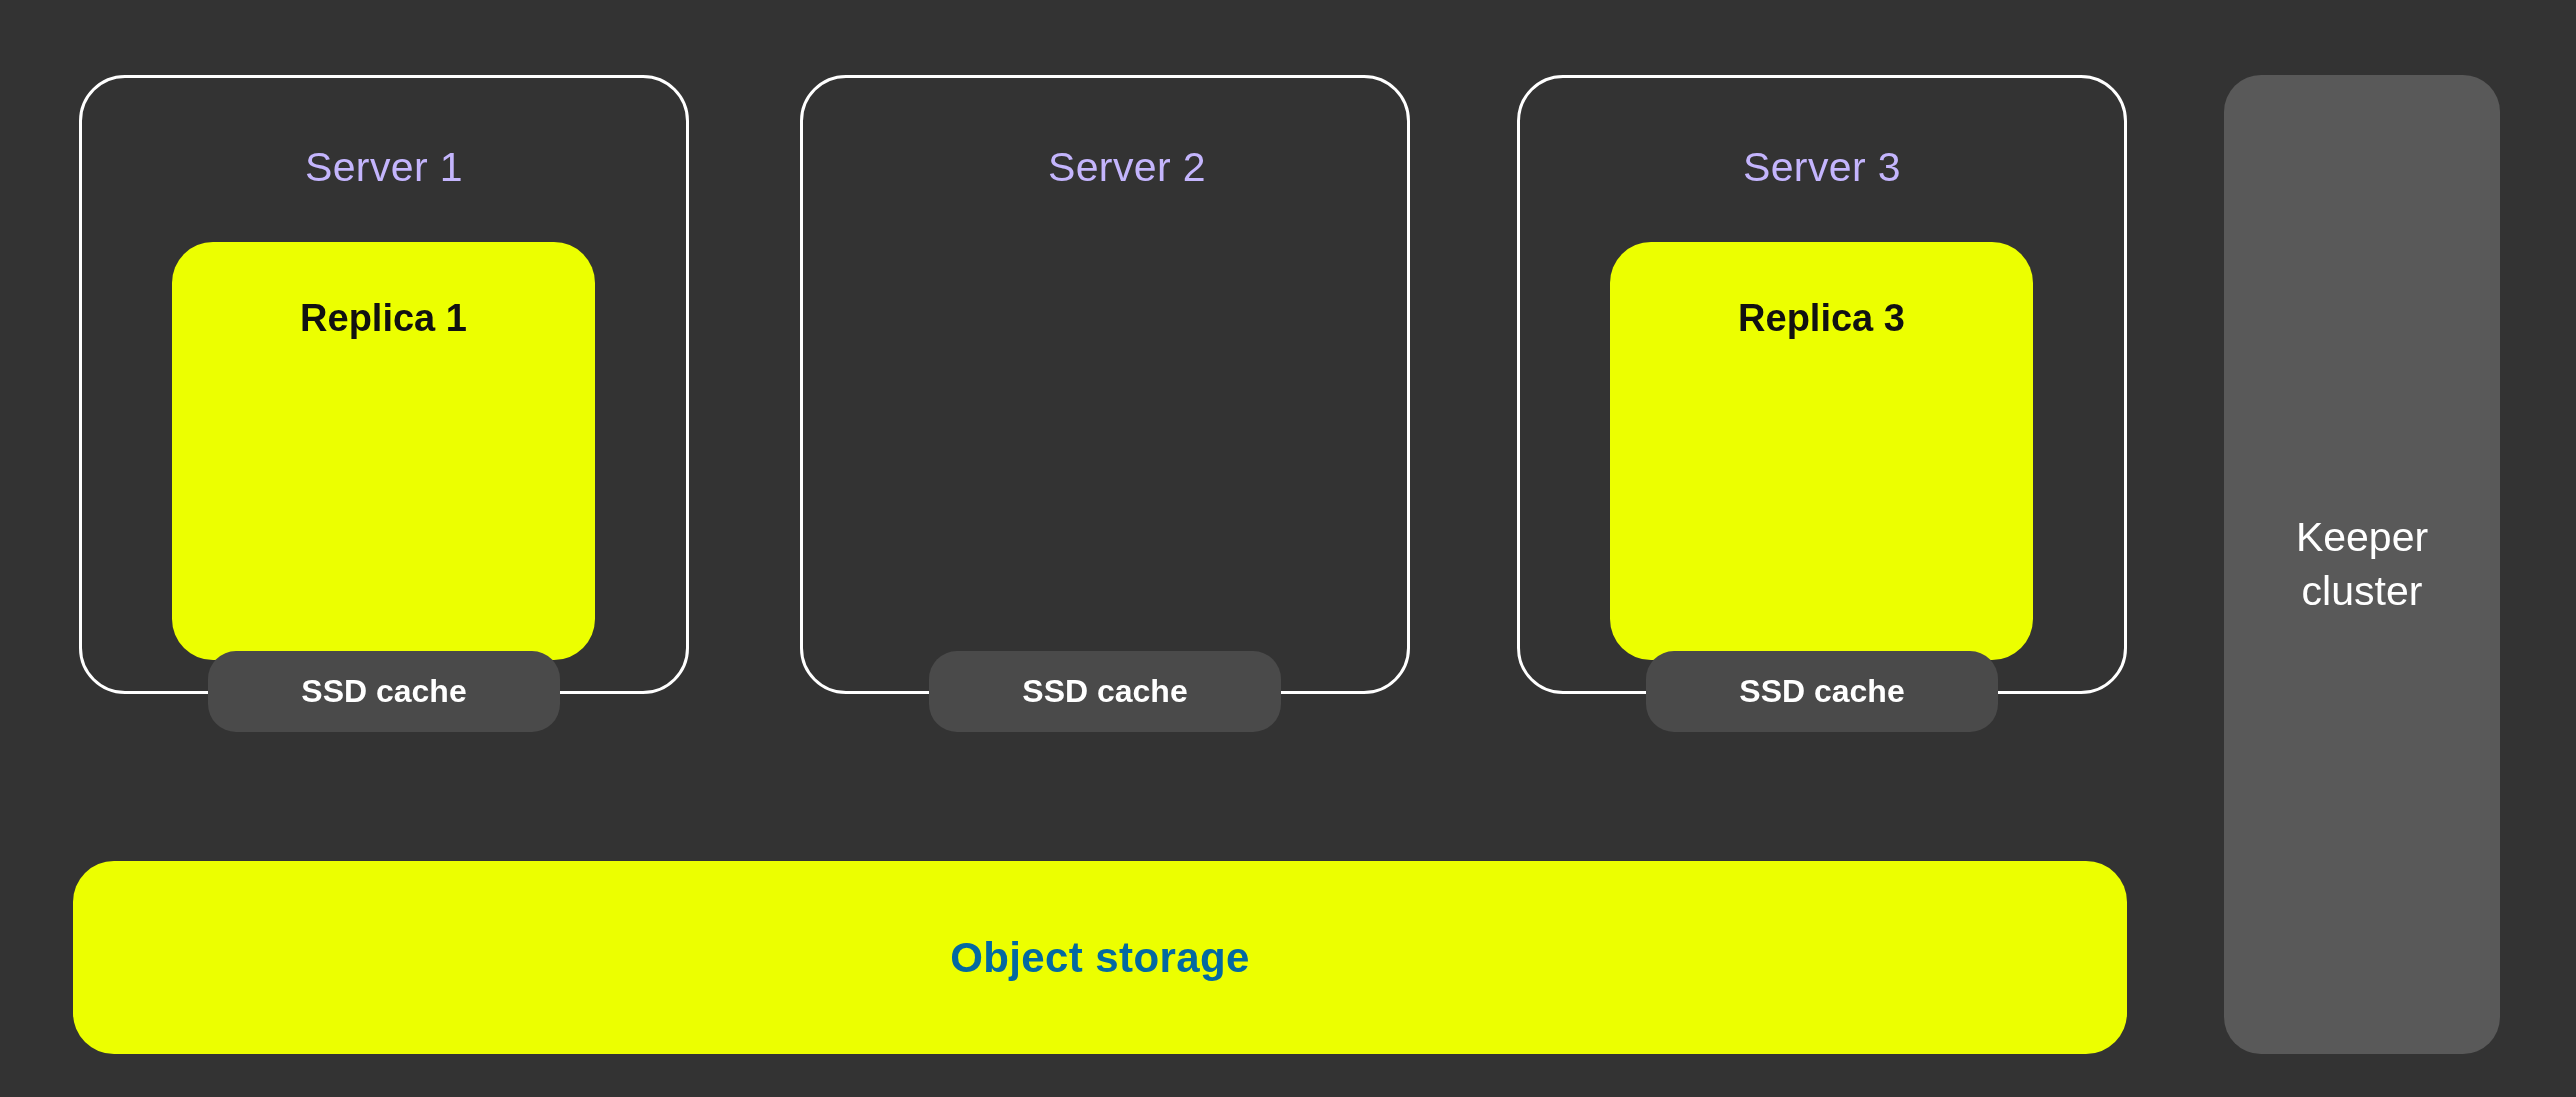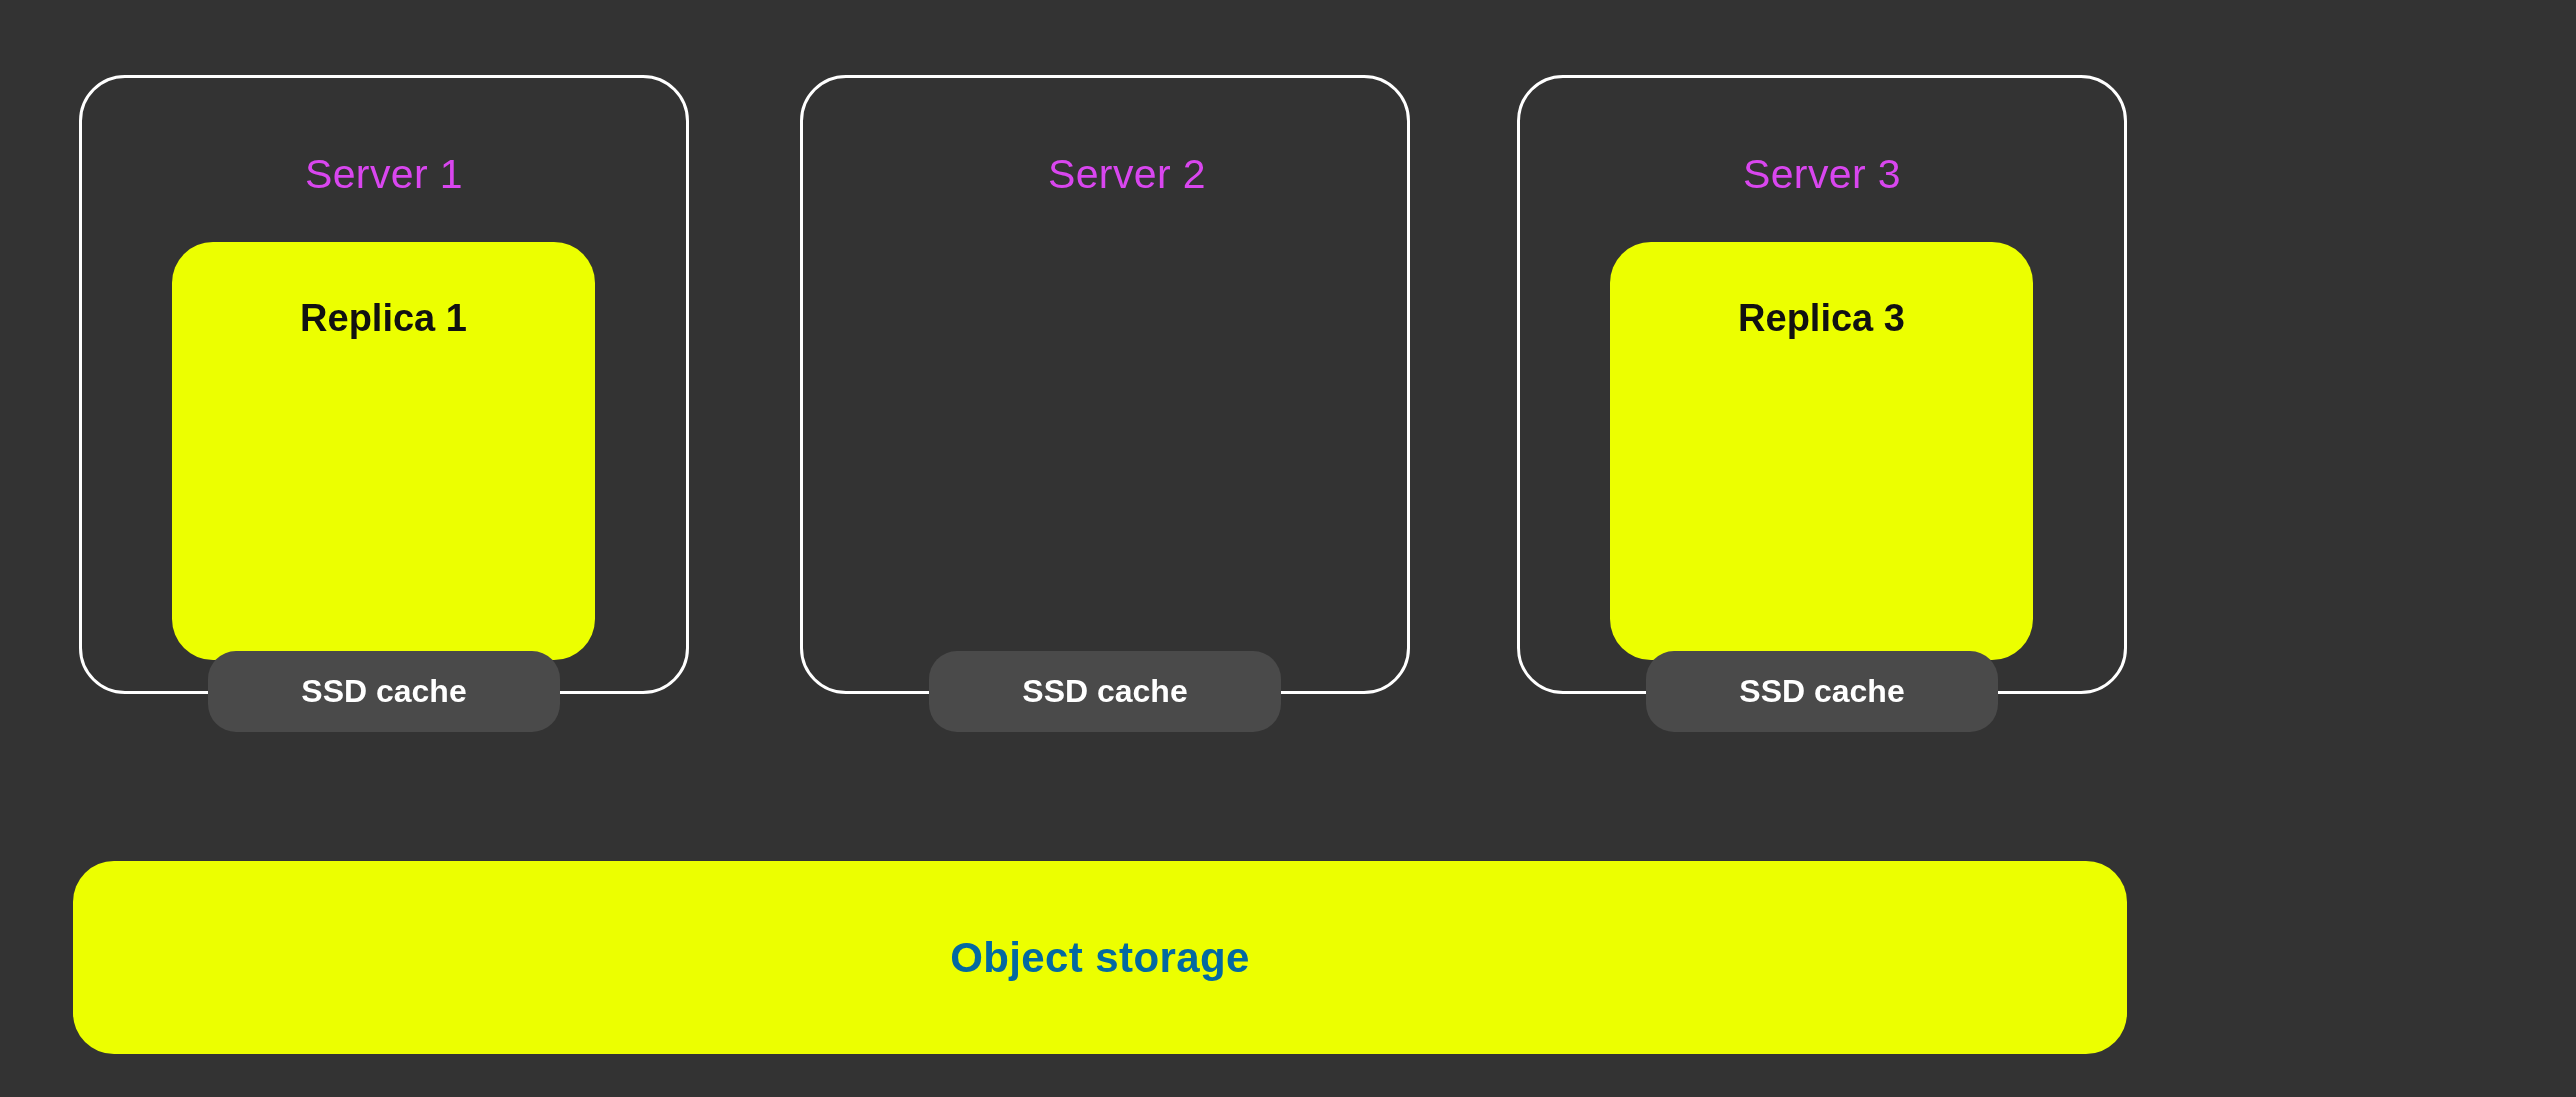--- a/index.html
+++ b/index.html
@@ -24,24 +24,24 @@
     width: 610px;
     height: 619px;
     border: 3.5px solid #ffffff;
     border-radius: 46px;
   }
   .server.s1 { left: 79px; }
   .server.s2 { left: 800px; padding-left: 44px; }
   .server.s3 { left: 1517px; }
 
   .server-title {
-    margin: 11px;
+    margin: 4px;
     padding-top: 62px;
     text-align: center;
-    color: #d946ef;
+    color: #c4b5fd;
     font-size: 41px;
     font-weight: 400;
     letter-spacing: 0.4px;
   }
 
   
   .replica {
     position: absolute;
     left: 90px;
     top: 164px;
@@ -150,15 +150,18 @@
     </div>
     <div class="ssd">
       <span class="ssd-label">SSD cache</span>
     </div>
   </div>
 
   <div class="object-storage">
     <span class="object-storage-label">Object storage</span>
   </div>
 
+  <div class="keeper">
+    <span class="keeper-label">Keeper cluster</span>
+  </div>
 
 </div>
 
 
 </body></html>

